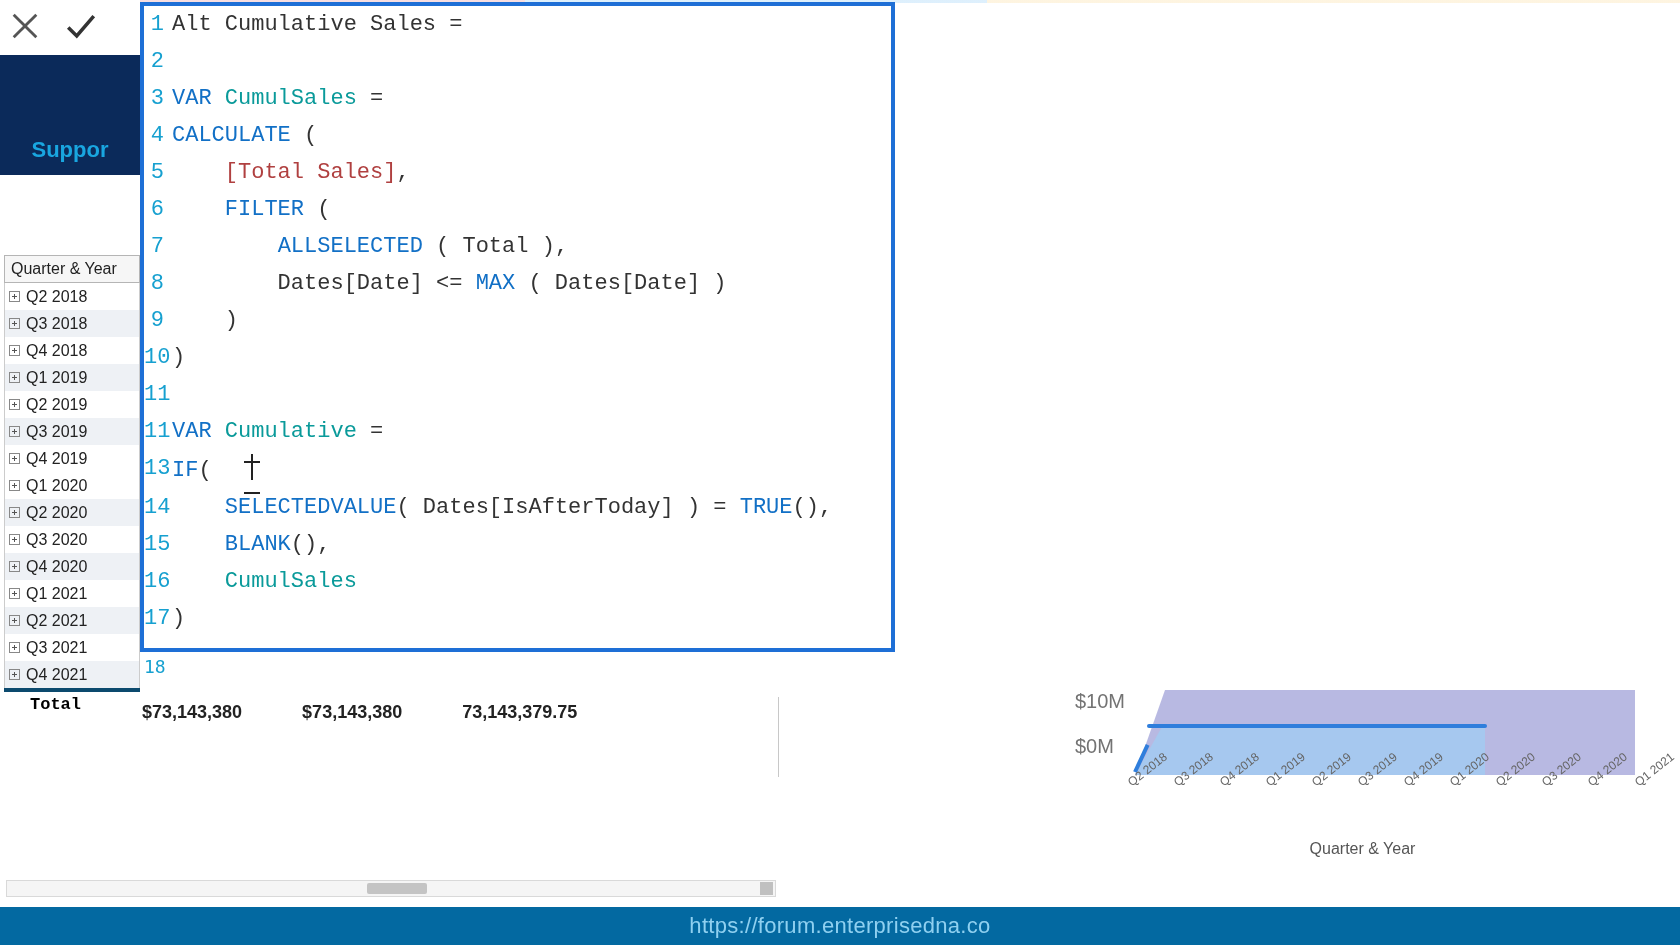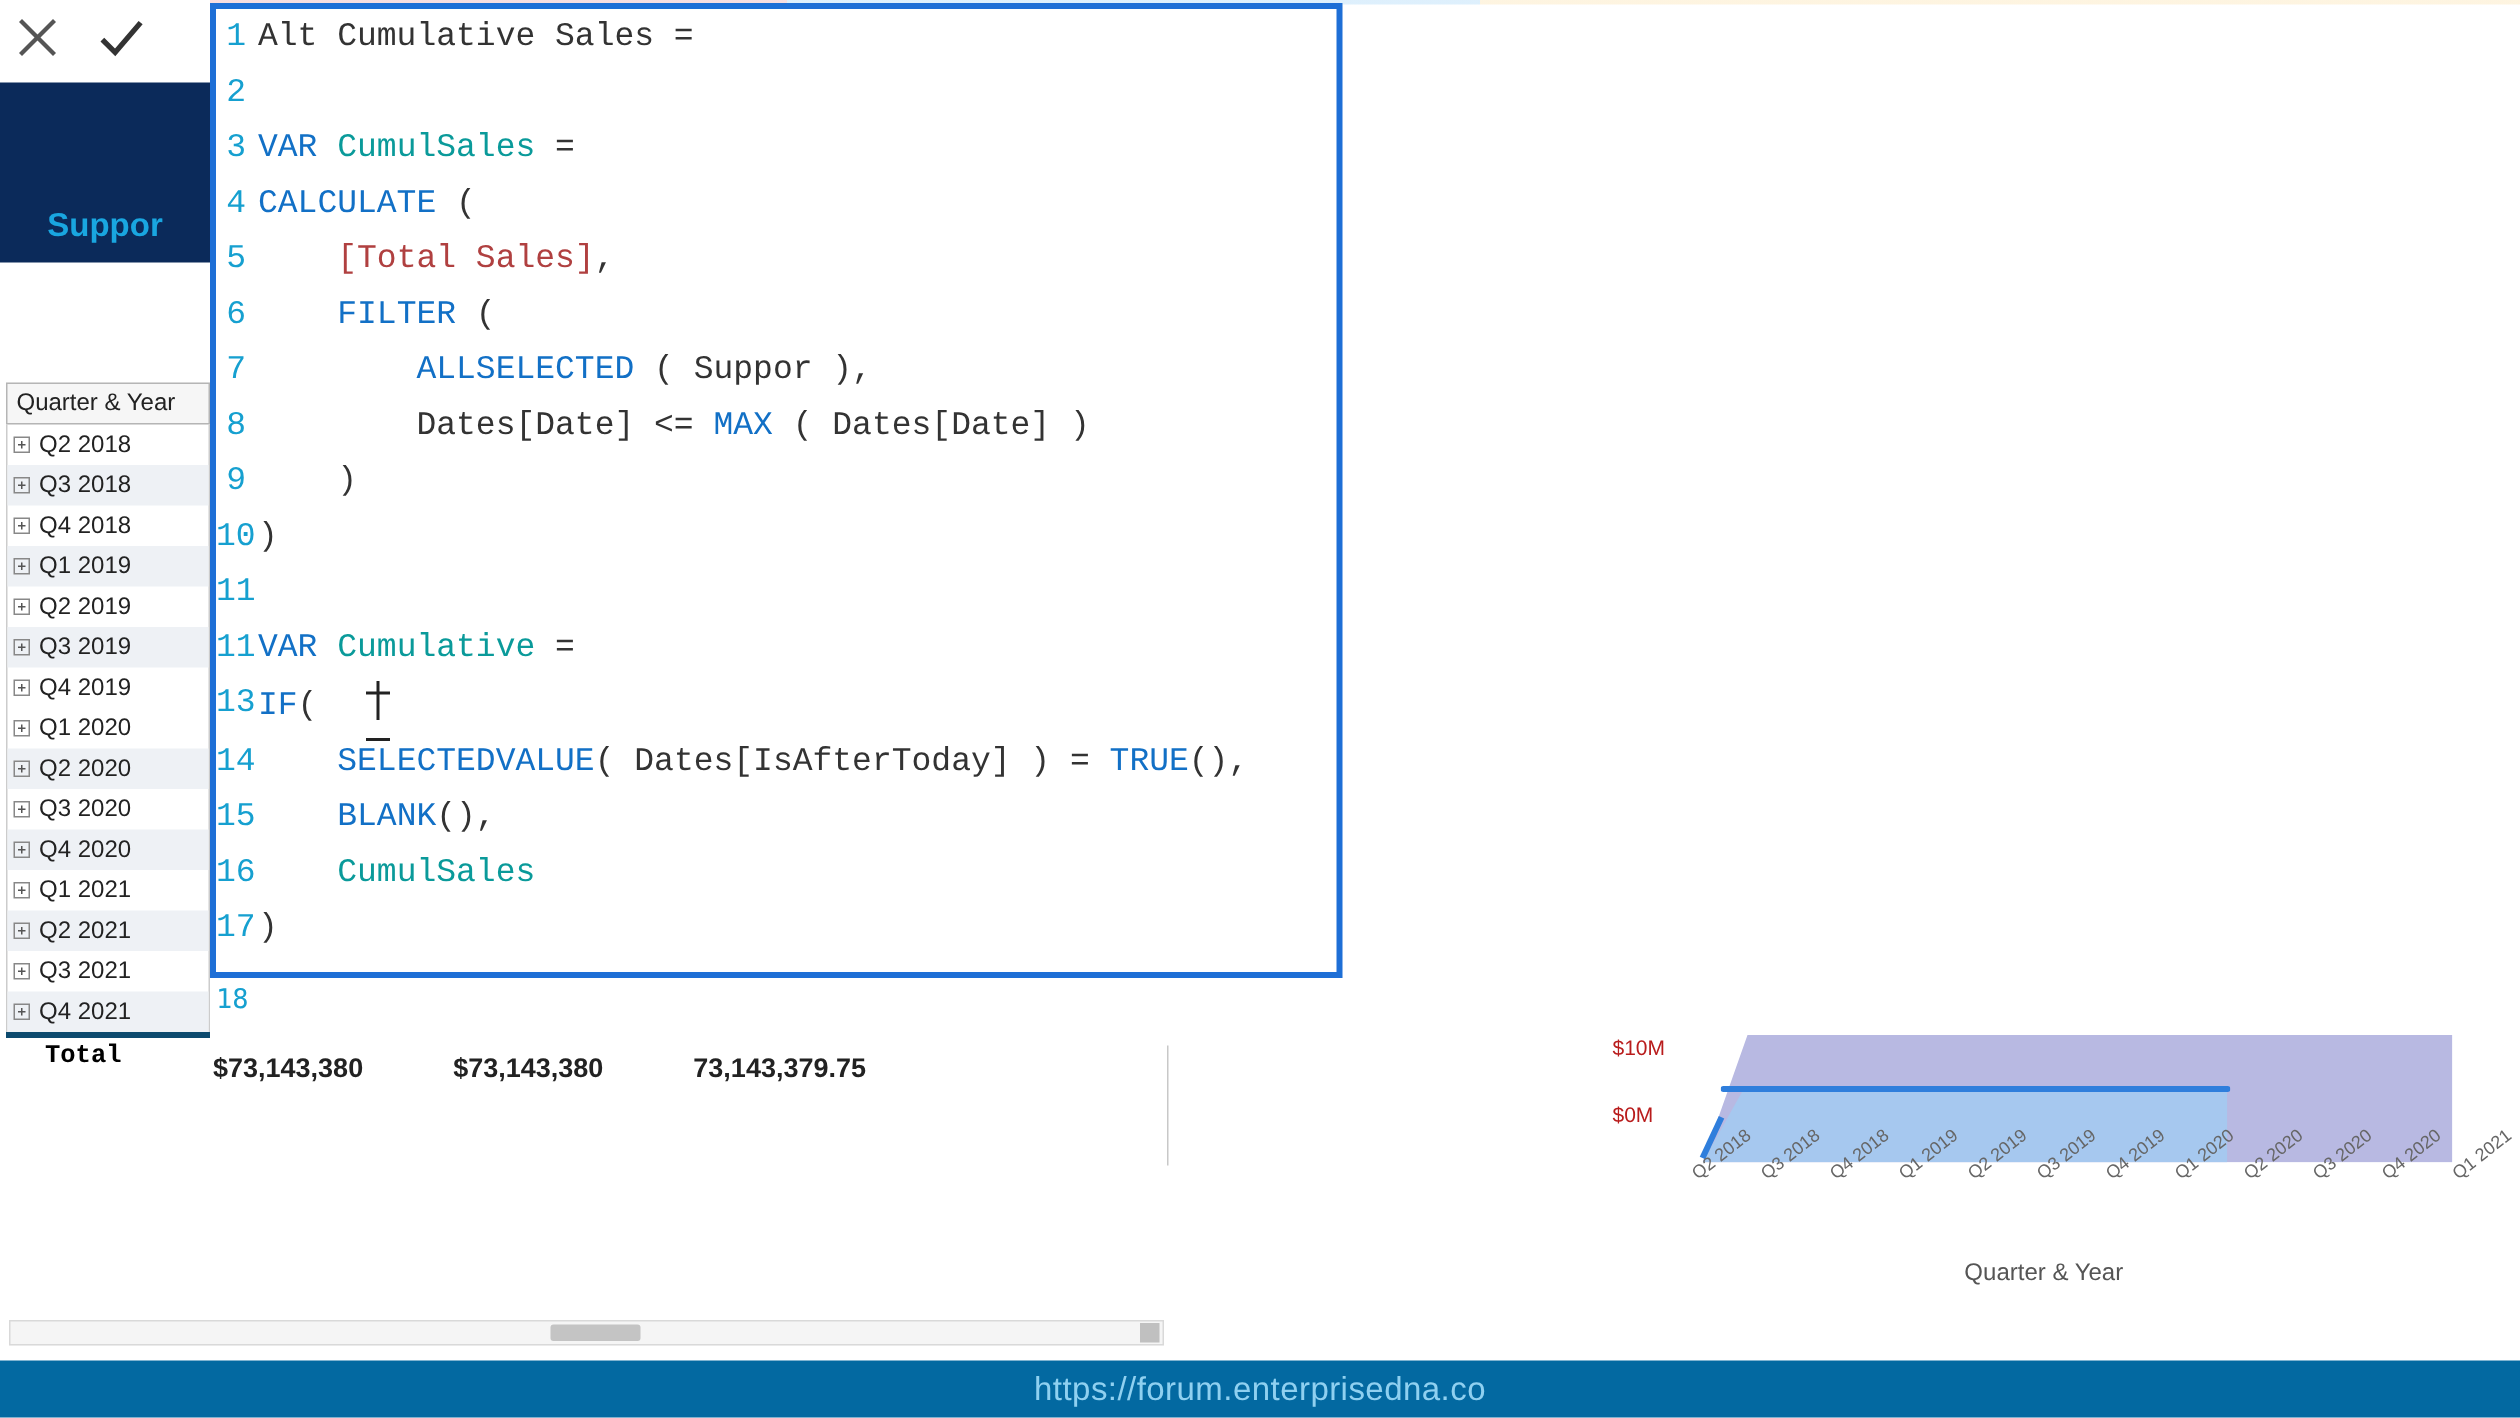--- a/index.html
+++ b/index.html
@@ -52,21 +52,21 @@
   .extra-line{display:flex;white-space:pre;padding-left:4px;}
   .extra-line .gutter{width:28px;}
 
   .caret{display:inline-block;width:1px;border-left:2px solid #222;height:26px;position:relative;top:4px;}
   .caret-top{display:inline-block;width:16px;border-top:2px solid #222;position:relative;top:-13px;left:-9px;}
   .caret-bot{display:inline-block;width:16px;border-top:2px solid #222;position:relative;top:18px;left:-25px;}
 
   
   .chart{position:absolute;left:1075px;top:690px;width:575px;height:170px;}
   .chart-axis-label{position:absolute;left:50%;transform:translateX(-50%);top:150px;font-size:16px;color:#555;}
-  .y-ticks{position:absolute;left:0;top:0;font-size:14px;color:#b91c1c;}
+  .y-ticks{position:absolute;left:0;top:0;font-size:20px;color:#737373;}
   .y-ticks div{height:45px;}
   .plot{position:absolute;left:60px;top:0;width:500px;height:85px;}
   .area-back{position:absolute;left:0;top:0;width:500px;height:85px;background:#b8b9e2;clip-path:polygon(0 100%,6% 0,100% 0,100% 100%);}
   .area-front{position:absolute;left:0;top:35px;width:350px;height:50px;background:#a6c8ef;clip-path:polygon(0 100%,8% 0,100% 0,100% 100%);}
   .line1{position:absolute;left:12px;top:34px;width:340px;height:0;border-top:4px solid #2f7edc;border-radius:2px;}
   .line0{position:absolute;left:0;top:80px;width:30px;height:0;border-top:4px solid #2f7edc;transform:rotate(-65deg);transform-origin:left center;}
   .x-ticks{position:absolute;left:50px;top:88px;width:520px;display:flex;font-size:12px;color:#666;}
   .x-ticks span{flex:1;transform:rotate(-38deg);transform-origin:left top;white-space:nowrap;}
 
   
@@ -188,21 +188,21 @@
 </div>
 
 <div class="editor-wrap">
   <div id="editor-lines">
       <div class="editor-line"><span class="gutter">1</span><span class="code"><span class="str">Alt Cumulative Sales =</span></span></div>
       <div class="editor-line"><span class="gutter">2</span><span class="code"><span class="str"></span></span></div>
       <div class="editor-line"><span class="gutter">3</span><span class="code"><span class="kw">VAR </span><span class="ident">CumulSales</span><span class="str"> =</span></span></div>
       <div class="editor-line"><span class="gutter">4</span><span class="code"><span class="fn">CALCULATE</span><span class="str"> (</span></span></div>
       <div class="editor-line"><span class="gutter">5</span><span class="code"><span class="str">    </span><span class="meas">[Total Sales]</span><span class="str">,</span></span></div>
       <div class="editor-line"><span class="gutter">6</span><span class="code"><span class="str">    </span><span class="fn">FILTER</span><span class="str"> (</span></span></div>
-      <div class="editor-line"><span class="gutter">7</span><span class="code"><span class="str">        </span><span class="fn">ALLSELECTED</span><span class="str"> ( Suppor ),</span></span></div>
+      <div class="editor-line"><span class="gutter">7</span><span class="code"><span class="str">        </span><span class="fn">ALLSELECTED</span><span class="str"> ( Total ),</span></span></div>
       <div class="editor-line"><span class="gutter">8</span><span class="code"><span class="str">        Dates[Date] &lt;= </span><span class="fn">MAX</span><span class="str"> ( Dates[Date] )</span></span></div>
       <div class="editor-line"><span class="gutter">9</span><span class="code"><span class="str">    )</span></span></div>
       <div class="editor-line"><span class="gutter">10</span><span class="code"><span class="str">)</span></span></div>
       <div class="editor-line"><span class="gutter">11</span><span class="code"><span class="str"></span></span></div>
       <div class="editor-line"><span class="gutter">11</span><span class="code"><span class="kw">VAR </span><span class="ident">Cumulative</span><span class="str"> =</span></span></div>
       <div class="editor-line"><span class="gutter">13</span><span class="code"><span class="fn">IF</span><span class="str">(   </span><span class="caret"></span><span class="caret-top"></span><span class="caret-bot"></span></span></div>
       <div class="editor-line"><span class="gutter">14</span><span class="code"><span class="str">    </span><span class="fn">SELECTEDVALUE</span><span class="str">( Dates[IsAfterToday] ) = </span><span class="true">TRUE</span><span class="str">(),</span></span></div>
       <div class="editor-line"><span class="gutter">15</span><span class="code"><span class="str">    </span><span class="fn">BLANK</span><span class="str">(),</span></span></div>
       <div class="editor-line"><span class="gutter">16</span><span class="code"><span class="str">    </span><span class="ident">CumulSales</span></span></div>
       <div class="editor-line"><span class="gutter">17</span><span class="code"><span class="str">)</span></span></div>

